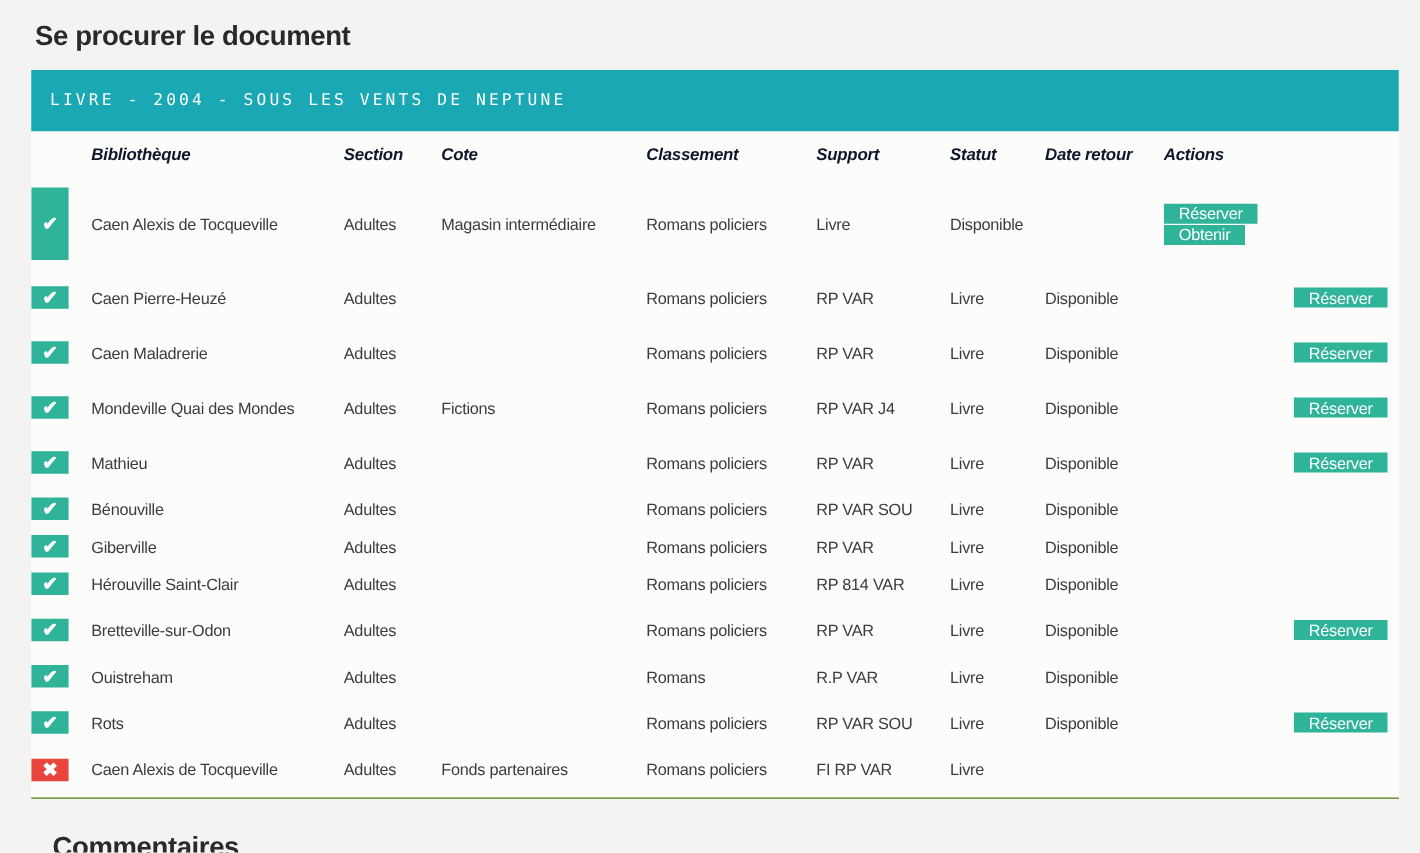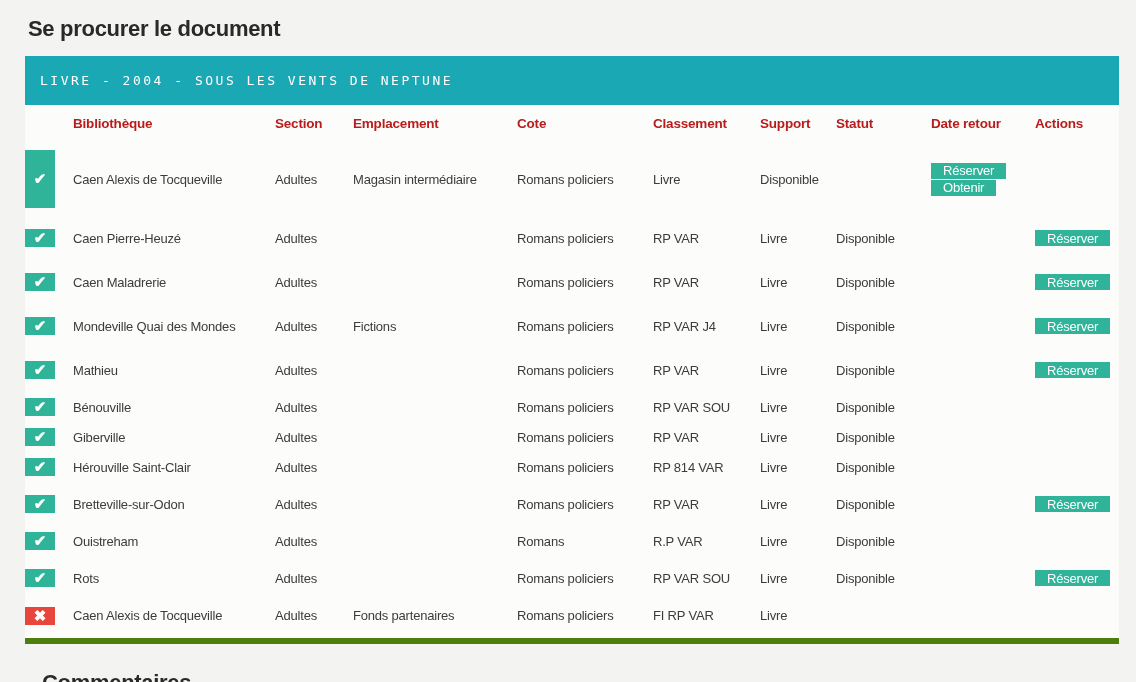--- a/index.html
+++ b/index.html
@@ -13,21 +13,21 @@
     margin: 14px 0 0 28px;
     font-size: 22px;
     line-height: 30px;
     font-weight: bold;
     color: #292927;
     letter-spacing: -0.3px;
   }
   .container {
     margin: 12px 17px 0 25px;
     background: #fcfcfb;
-    border-bottom: 6px solid #4d7c0f;
+    border-bottom: 1px solid #4d7c0f;
     padding-bottom: 7px;
   }
   .banner {
     height: 49px;
     background: #1aa8b5;
     display: flex;
     align-items: center;
     padding-left: 15px;
   }
   .banner span {
@@ -46,21 +46,22 @@
     font-size: 13px;
     letter-spacing: -0.2px;
     color: #3c3c3b;
     overflow: hidden;
   }
   .c-lib { padding-left: 18px; }
   .thead { height: 37px; }
   .thead .cell {
     font-weight: bold;
     font-size: 13.5px;
-    color: #b91c1c;
+    color: #0f172a;
+    font-style: italic;
   }
   
   .row--xl { height: 74px; }
   .row--lg { height: 44px; }
   .row--sm { height: 30px; }
   .row:last-child.row--sm { height: 31px; }
   .c-icon { display: flex; }
   .badge {
     flex: 1;
     display: flex;
@@ -109,21 +110,20 @@
 <div class="container">
   <div class="banner">
     <span>LIVRE - 2004 - SOUS LES VENTS DE NEPTUNE</span>
   </div>
 
   <div>
     <div class="grid-row thead">
       <div class="cell c-icon"></div>
       <div class="cell c-lib">Bibliothèque</div>
       <div class="cell">Section</div>
-      <div class="cell">Emplacement</div>
       <div class="cell">Cote</div>
       <div class="cell">Classement</div>
       <div class="cell">Support</div>
       <div class="cell">Statut</div>
       <div class="cell">Date retour</div>
       <div class="cell">Actions</div>
     </div>
     <div id="rows">
   <div class="grid-row row row--xl">
     <div class="cell c-icon">

